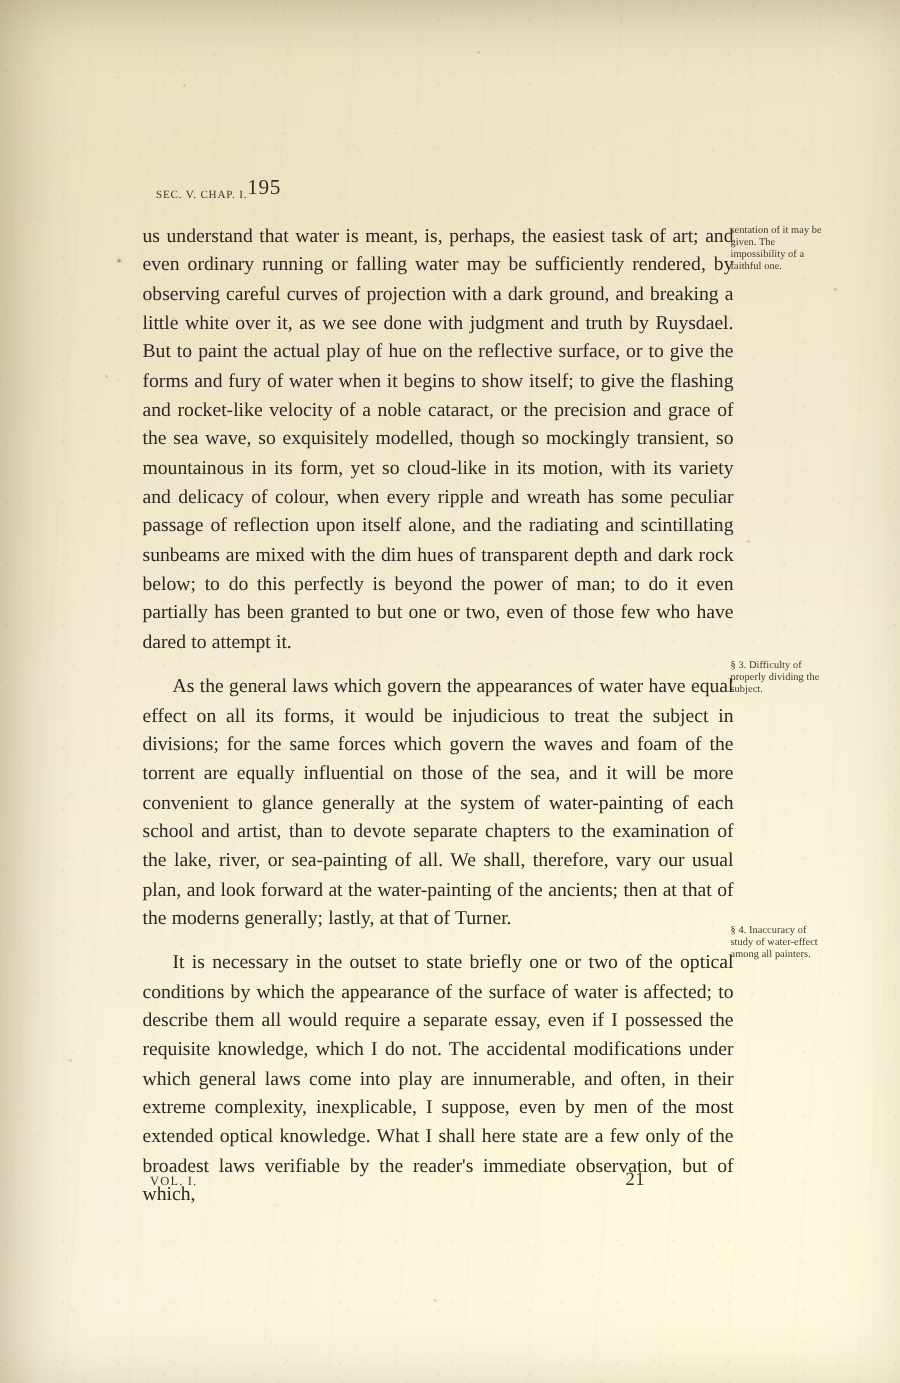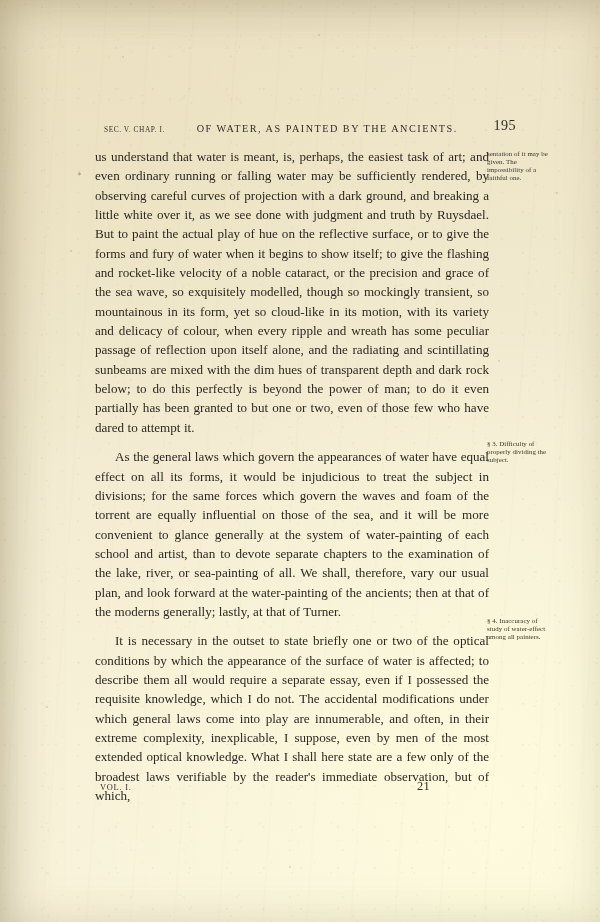--- a/index.html
+++ b/index.html
@@ -191,21 +191,20 @@
 </style>
 </head>
 <body>
 
 <div class="page">
 
   <div class="content">
 
     <div class="running-head">
       <span class="rh-sec">SEC. V. CHAP. I.</span>
-      <span class="rh-title">OF WATER, AS PAINTED BY THE ANCIENTS.</span>
       <span class="rh-page">195</span>
     </div>
 
     <div class="margin-mark">∗</div>
 
     <div class="body-col">
       <p class="para first">us understand that water is meant, is, perhaps, the easiest task of art; and even ordinary running or falling water may be sufficiently rendered, by observing careful curves of projection with a dark ground, and breaking a little white over it, as we see done with judgment and truth by Ruysdael.  But to paint the actual play of hue on the reflective surface, or to give the forms and fury of water when it begins to show itself; to give the flashing and rocket-like velocity of a noble cataract, or the precision and grace of the sea wave, so exquisitely modelled, though so mockingly transient, so mountainous in its form, yet so cloud-like in its motion, with its variety and delicacy of colour, when every ripple and wreath has some peculiar passage of reflection upon itself alone, and the radiating and scintillating sunbeams are mixed with the dim hues of transparent depth and dark rock below; to do this perfectly is beyond the power of man; to do it even partially has been granted to but one or two, even of those few who have dared to attempt it.</p>
       <p class="para">As the general laws which govern the appearances of water have equal effect on all its forms, it would be injudicious to treat the subject in divisions; for the same forces which govern the waves and foam of the torrent are equally influential on those of the sea, and it will be more convenient to glance generally at the system of water-painting of each school and artist, than to devote separate chapters to the examination of the lake, river, or sea-painting of all.  We shall, therefore, vary our usual plan, and look forward at the water-painting of the ancients; then at that of the moderns generally; lastly, at that of Turner.</p>
       <p class="para">It is necessary in the outset to state briefly one or two of the optical conditions by which the appearance of the surface of water is affected; to describe them all would require a separate essay, even if I possessed the requisite knowledge, which I do not.  The accidental modifications under which general laws come into play are innumerable, and often, in their extreme complexity, inexplicable, I suppose, even by men of the most extended optical knowledge.  What I shall here state are a few only of the broadest laws verifiable by the reader's immediate observation, but of which,</p>
     </div>

